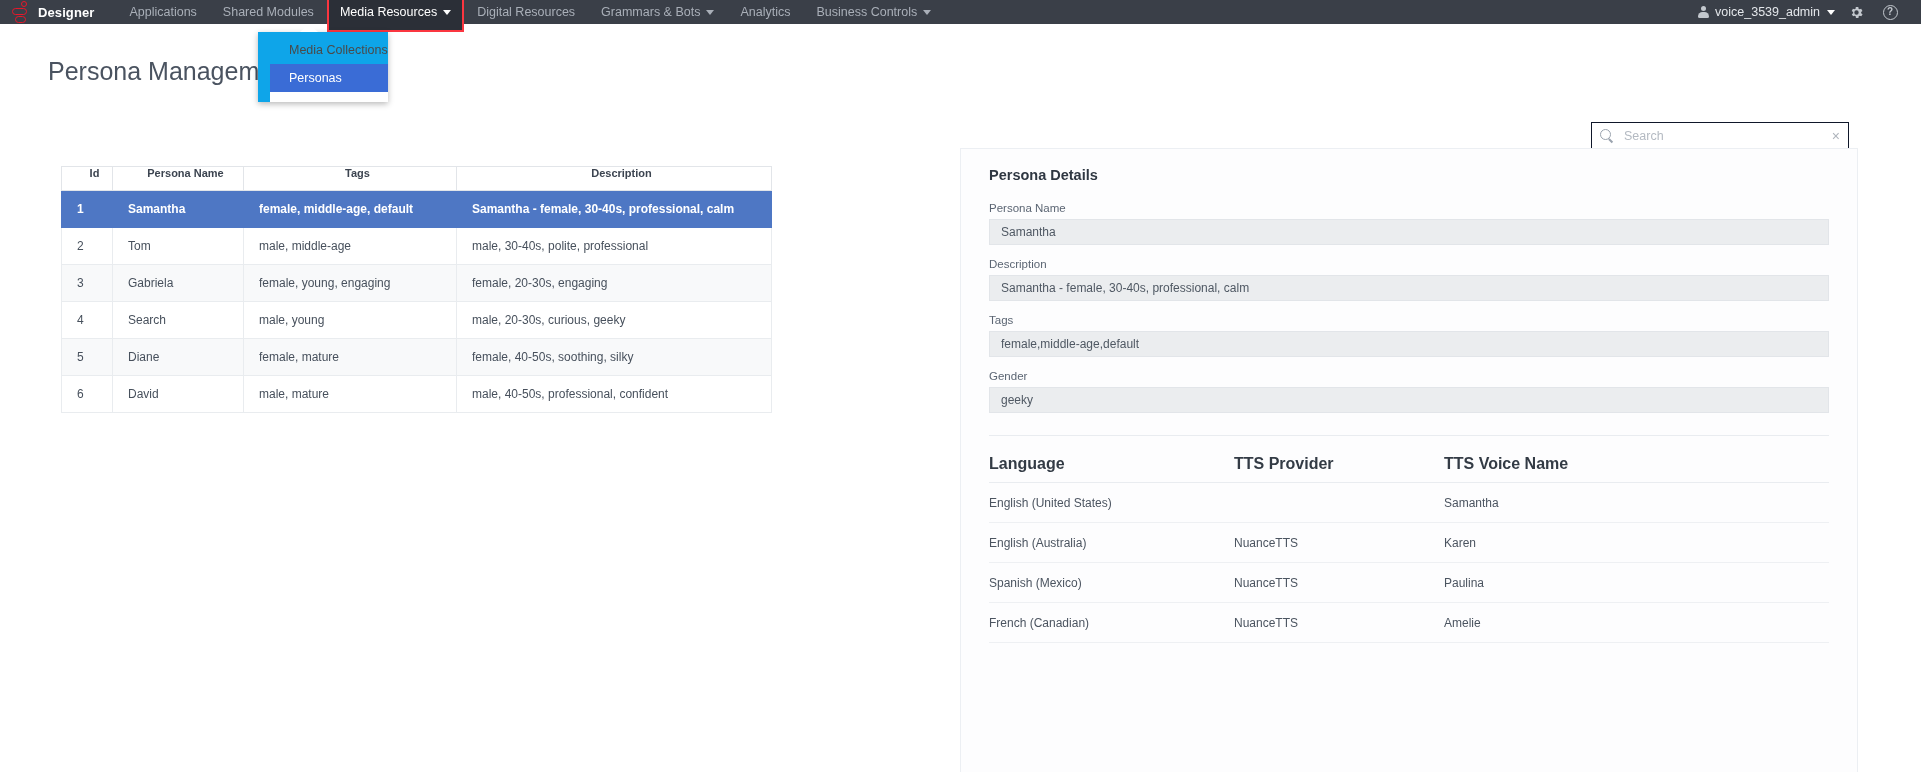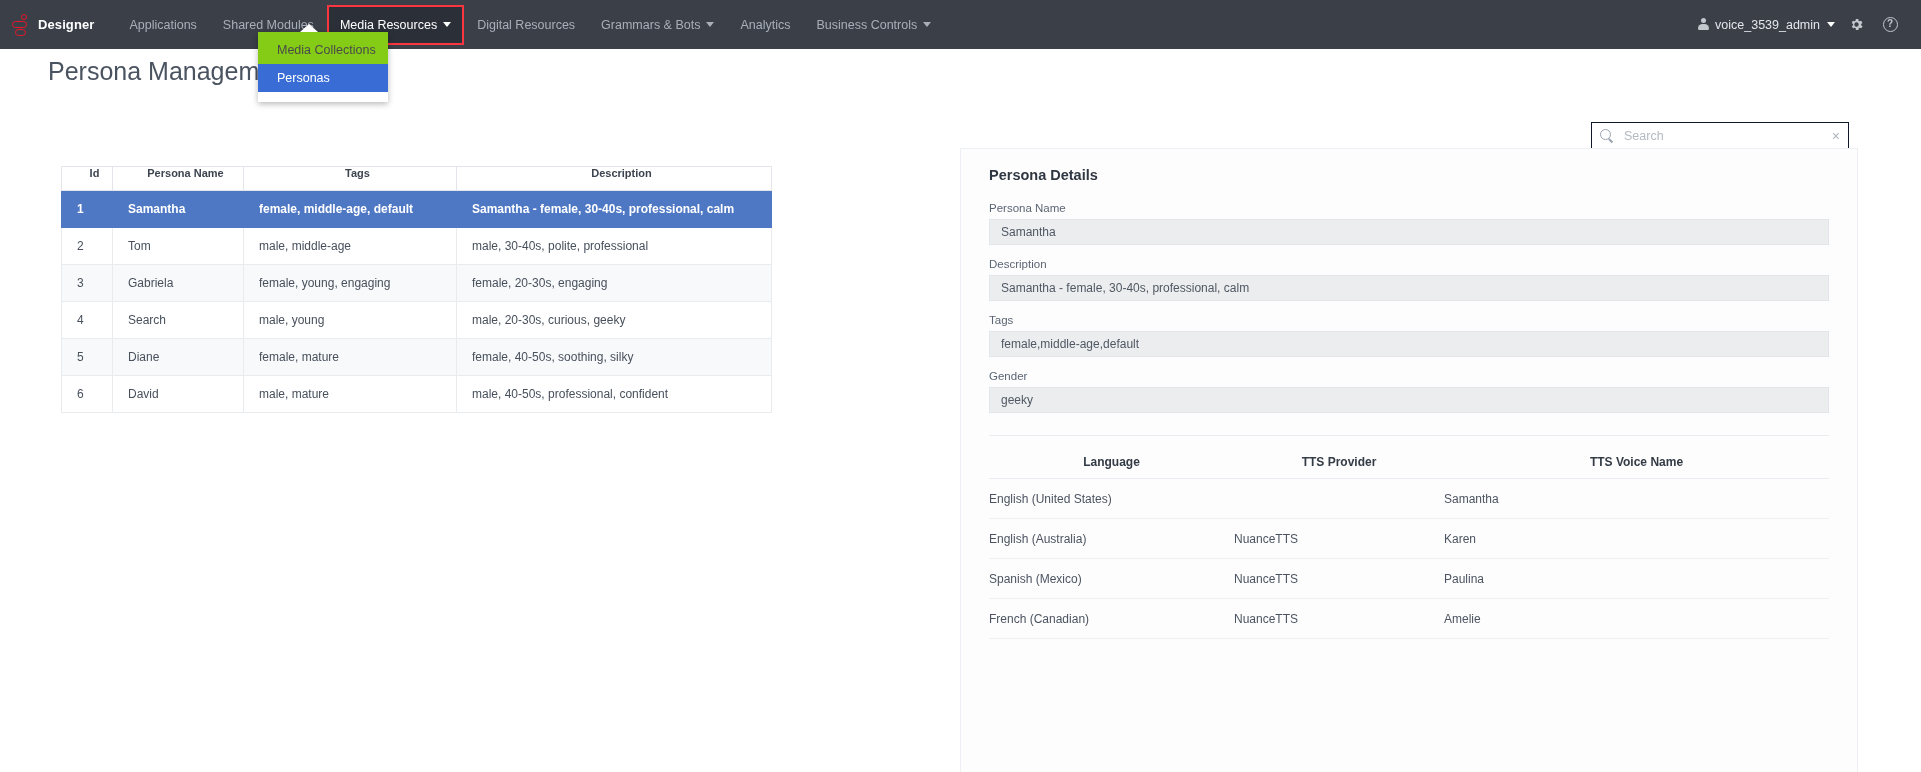--- a/index.html
+++ b/index.html
@@ -7,21 +7,21 @@
     margin: 0; padding: 0;
     width: 1921px; height: 772px;
     background: #ffffff;
     font-family: "Liberation Sans", sans-serif;
     overflow: hidden;
   }
 
   
   .topnav {
     position: relative;
-    height: 49px;
+    height: 24px;
     background: #3a3f48;
     display: flex;
     align-items: center;
     padding: 0 14px 0 10px;
     z-index: 50;
   }
   .logo-mark {
     width: 22px; height: 24px;
     position: relative;
     margin-right: 6px;
@@ -127,24 +127,24 @@
     line-height: 11.5px;
     text-align: center;
     font-weight: bold;
   }
 
   
   .dropdown {
     position: absolute;
     left: 258px; top: 32px;
     width: 130px;
-    background: #84cc16;
+    background: #0ea5e9;
     box-shadow: 0 2px 6px rgba(0,0,0,.28);
     z-index: 60;
-    padding: 4px 0 0 0;
+    padding: 4px 0 0 12px;
   }
   .dropdown::before {
     content: "";
     position: absolute;
     left: 42px; top: -8px;
     border-left: 9px solid transparent;
     border-right: 9px solid transparent;
     border-bottom: 8px solid #ffffff;
   }
   .dd-item {
@@ -281,24 +281,24 @@
     margin: 22px 0 0 0;
   }
 
   .ltable {
     width: 100%;
     border-collapse: collapse;
     table-layout: fixed;
     margin-top: 19px;
   }
   .ltable th {
-    font-size: 12px;
+    font-size: 16px;
     font-weight: bold;
     color: #333b45;
-    text-align: center;
+    text-align: left;
     padding: 0 0 9px 0;
     border-bottom: 1px solid #e9ecf0;
   }
   .ltable td {
     font-size: 12px;
     color: #4b5460;
     padding: 13px 0 12px 0;
     border-bottom: 1px solid #eef0f3;
   }
   .lc1 { width: 245px; }

